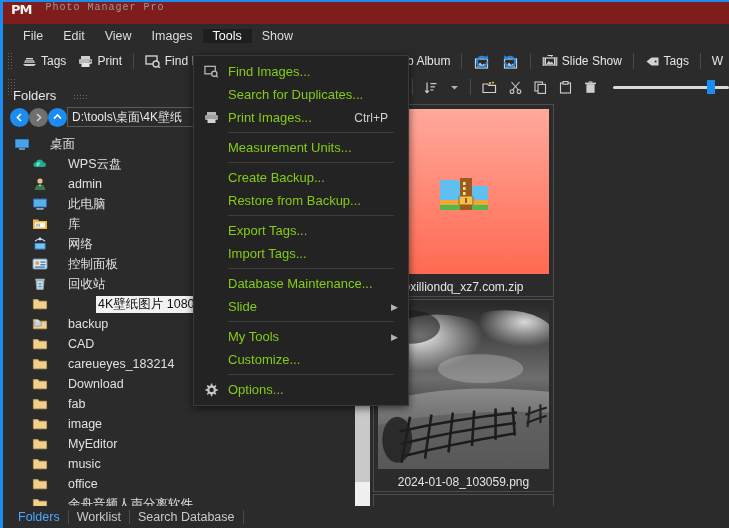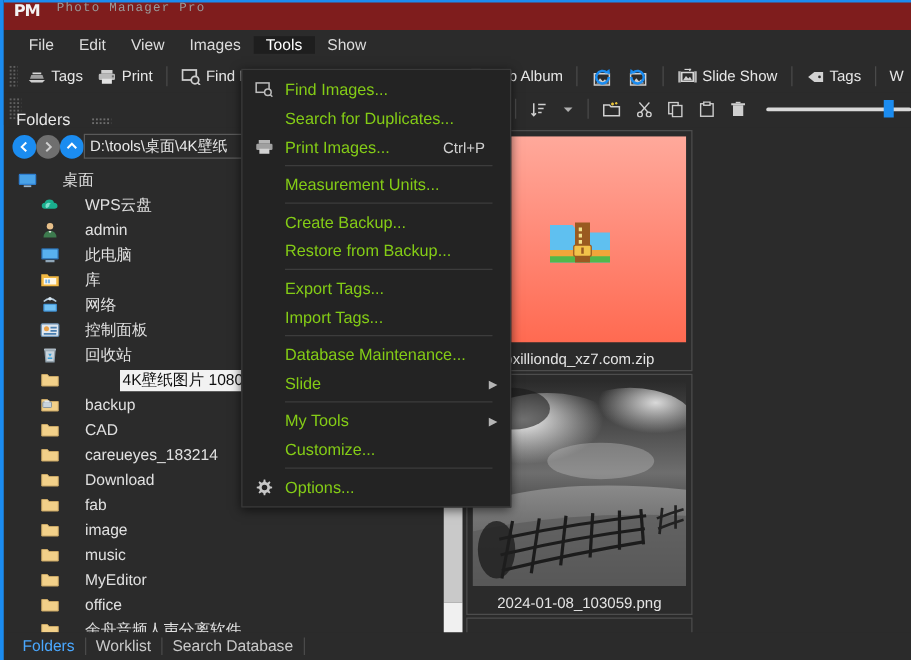--- a/index.html
+++ b/index.html
@@ -530,30 +530,30 @@
           </span>
           <span class="tlbl">image</span>
         </div>
 
         <div class="trow indent2">
           <span class="ti">
             <svg width="16" height="16" viewBox="0 0 16 16">
                 <path d="M1.4 3.6 L6 3.6 L7.2 5.2 L14.6 5.2 L14.6 12.8 L1.4 12.8 Z" fill="#f2d089" stroke="#c9a765" stroke-width="0.8"></path>
               </svg>
           </span>
+          <span class="tlbl">MyEditor</span>
+        </div>
+
+        <div class="trow indent2">
+          <span class="ti">
+            <svg width="16" height="16" viewBox="0 0 16 16">
+                <path d="M1.4 3.6 L6 3.6 L7.2 5.2 L14.6 5.2 L14.6 12.8 L1.4 12.8 Z" fill="#f2d089" stroke="#c9a765" stroke-width="0.8"></path>
+              </svg>
+          </span>
           <span class="tlbl">music</span>
-        </div>
-
-        <div class="trow indent2">
-          <span class="ti">
-            <svg width="16" height="16" viewBox="0 0 16 16">
-                <path d="M1.4 3.6 L6 3.6 L7.2 5.2 L14.6 5.2 L14.6 12.8 L1.4 12.8 Z" fill="#f2d089" stroke="#c9a765" stroke-width="0.8"></path>
-              </svg>
-          </span>
-          <span class="tlbl">MyEditor</span>
         </div>
 
         <div class="trow indent2">
           <span class="ti">
             <svg width="16" height="16" viewBox="0 0 16 16">
                 <path d="M1.4 3.6 L6 3.6 L7.2 5.2 L14.6 5.2 L14.6 12.8 L1.4 12.8 Z" fill="#f2d089" stroke="#c9a765" stroke-width="0.8"></path>
               </svg>
           </span>
           <span class="tlbl">office</span>
         </div>

